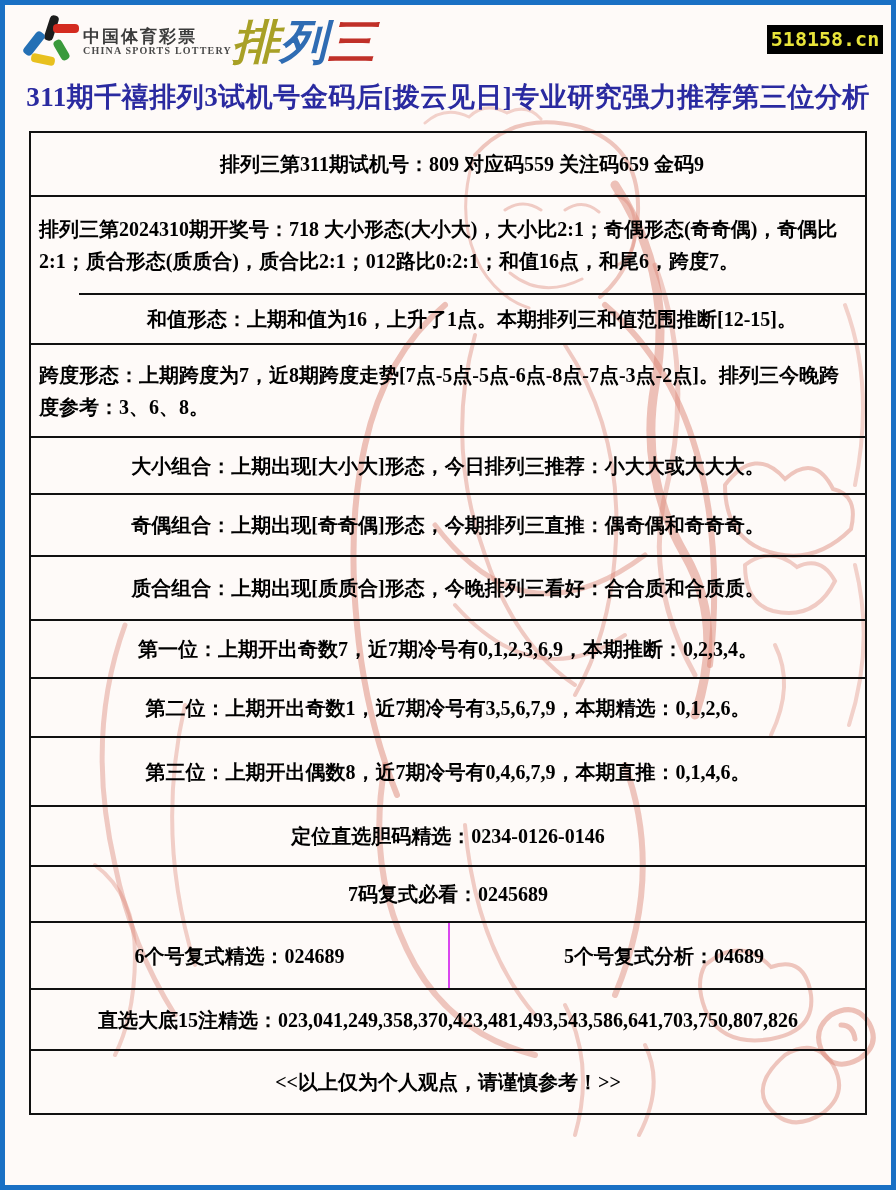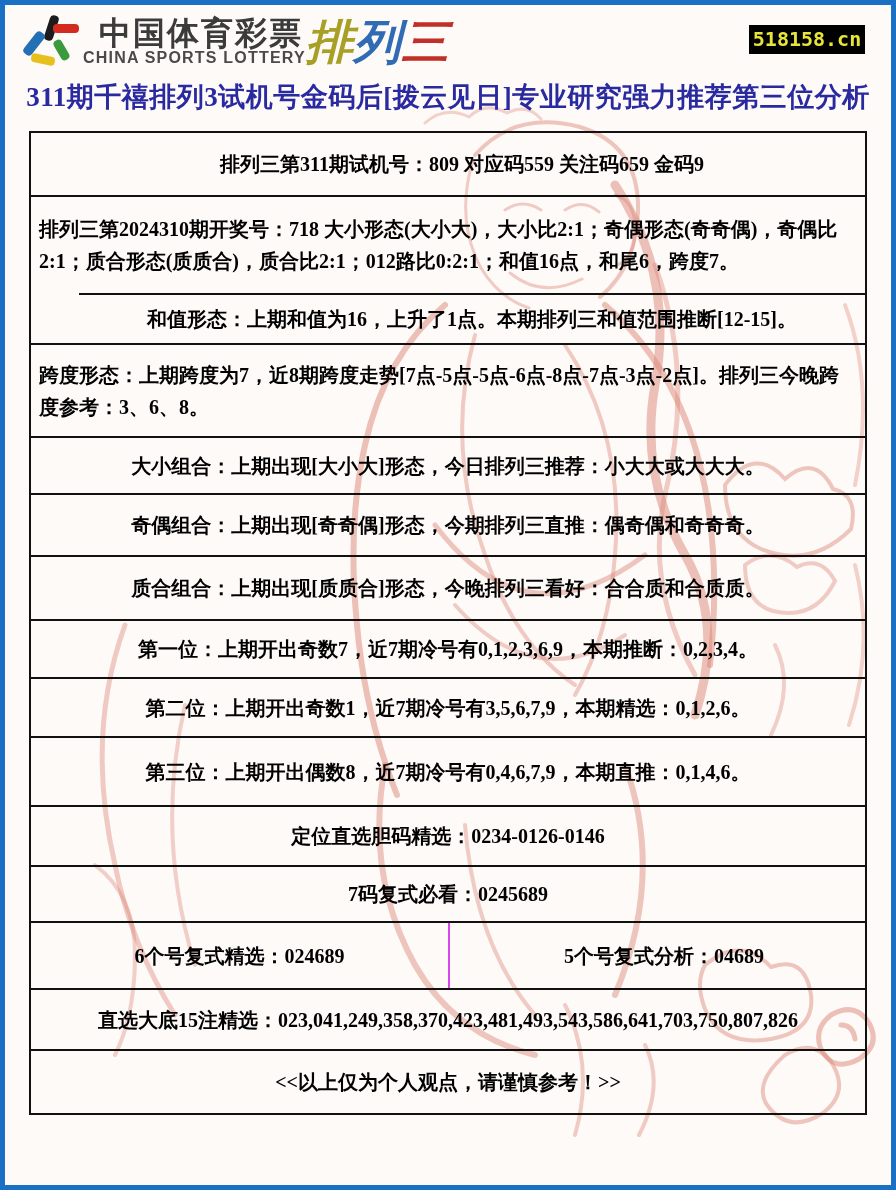--- a/index.html
+++ b/index.html
@@ -16,29 +16,29 @@
   .header { position:relative; height:62px; margin-top:8px; z-index:2; }
   .brand { position:absolute; left:18px; top:2px; display:flex; align-items:center; }
   .brand-icon { width:52px; height:54px; position:relative; margin-right:8px; }
   .bar { position:absolute; border-radius:4px; }
   .bar-black  { width:9px;  height:26px; background:#1c1c1c; left:24px; top:0;  transform:rotate(18deg); }
   .bar-red    { width:26px; height:9px;  background:#d42b20; left:30px; top:9px; }
   .bar-blue   { width:10px; height:27px; background:#2470b5; left:6px;  top:15px; transform:rotate(38deg); }
   .bar-green  { width:9px;  height:22px; background:#3a9a3c; left:34px; top:24px; transform:rotate(-30deg); }
   .bar-yellow { width:24px; height:9px;  background:#e8c01e; left:8px;  top:40px; transform:rotate(12deg); }
   .brand-text { display:flex; flex-direction:column; line-height:1.05; }
-  .brand-cn { font-size:32px; font-weight:bold; color:#3b3b3b; letter-spacing:2px;
-              font-family:"Liberation Sans","DejaVu Sans",sans-serif;margin-left:16px; }
-  .brand-en { font-size:16px; font-weight:bold; color:#4a4a4a; letter-spacing:1.2px;
-              font-family:Liberation Sans, sans-serif; }
+  .brand-cn { font-size:17px; font-weight:bold; color:#3b3b3b; letter-spacing:2px;
+              font-family:"Liberation Sans","DejaVu Sans",sans-serif; }
+  .brand-en { font-size:10px; font-weight:bold; color:#4a4a4a; letter-spacing:1.2px;
+              font-family:Liberation Serif, serif; }
   .logo-big { font-size:47px; font-weight:bold; font-style:italic;
               line-height:54px; letter-spacing:1px;
               font-family:"Liberation Sans","DejaVu Sans",sans-serif; }
   .badge {
-    position:absolute; right:26px; top:12px; width:116px; height:29px;
+    position:absolute; right:8px; top:12px; width:116px; height:29px;
     background:#000000; color:#e8e43a; font-weight:bold; font-size:20px;
     text-align:center; line-height:29px; font-family:"DejaVu Sans Mono",monospace;
   }
 
   
   .page-title {
     position:relative; z-index:2; text-align:center; margin-top:4px;
     color:#2a2aa0; font-size:27px; font-weight:bold; letter-spacing:0.5px;
   }
 

